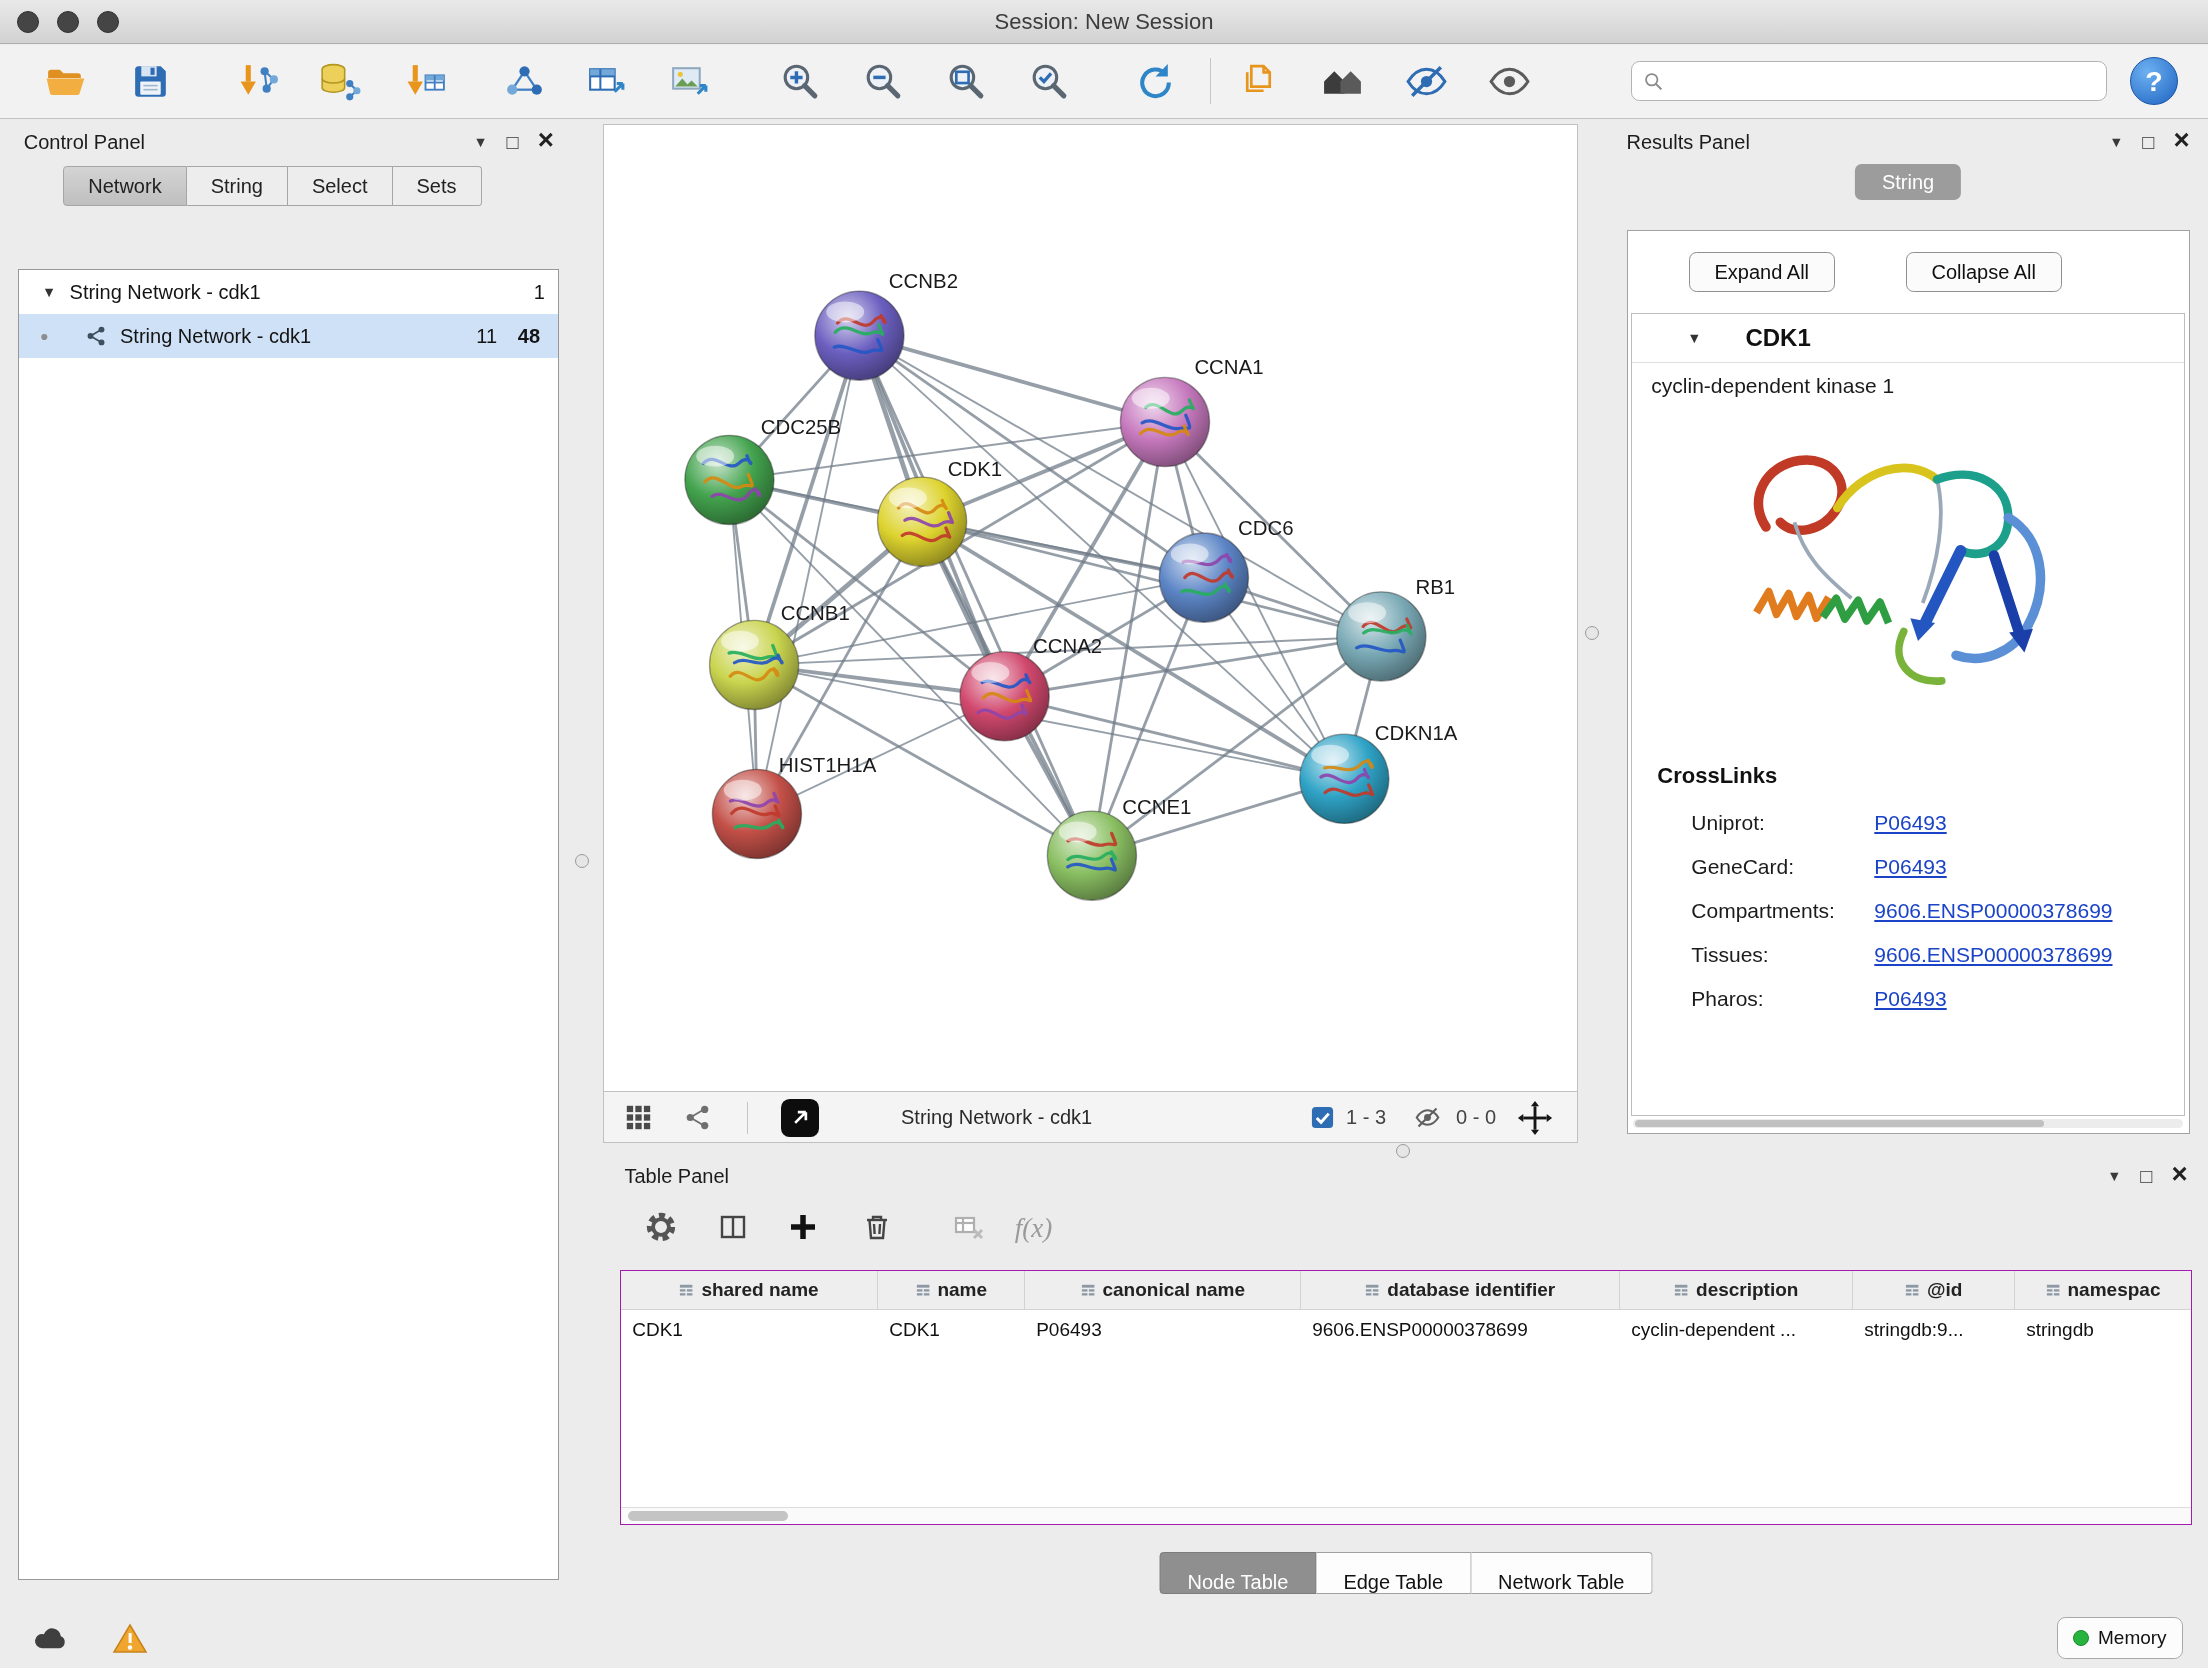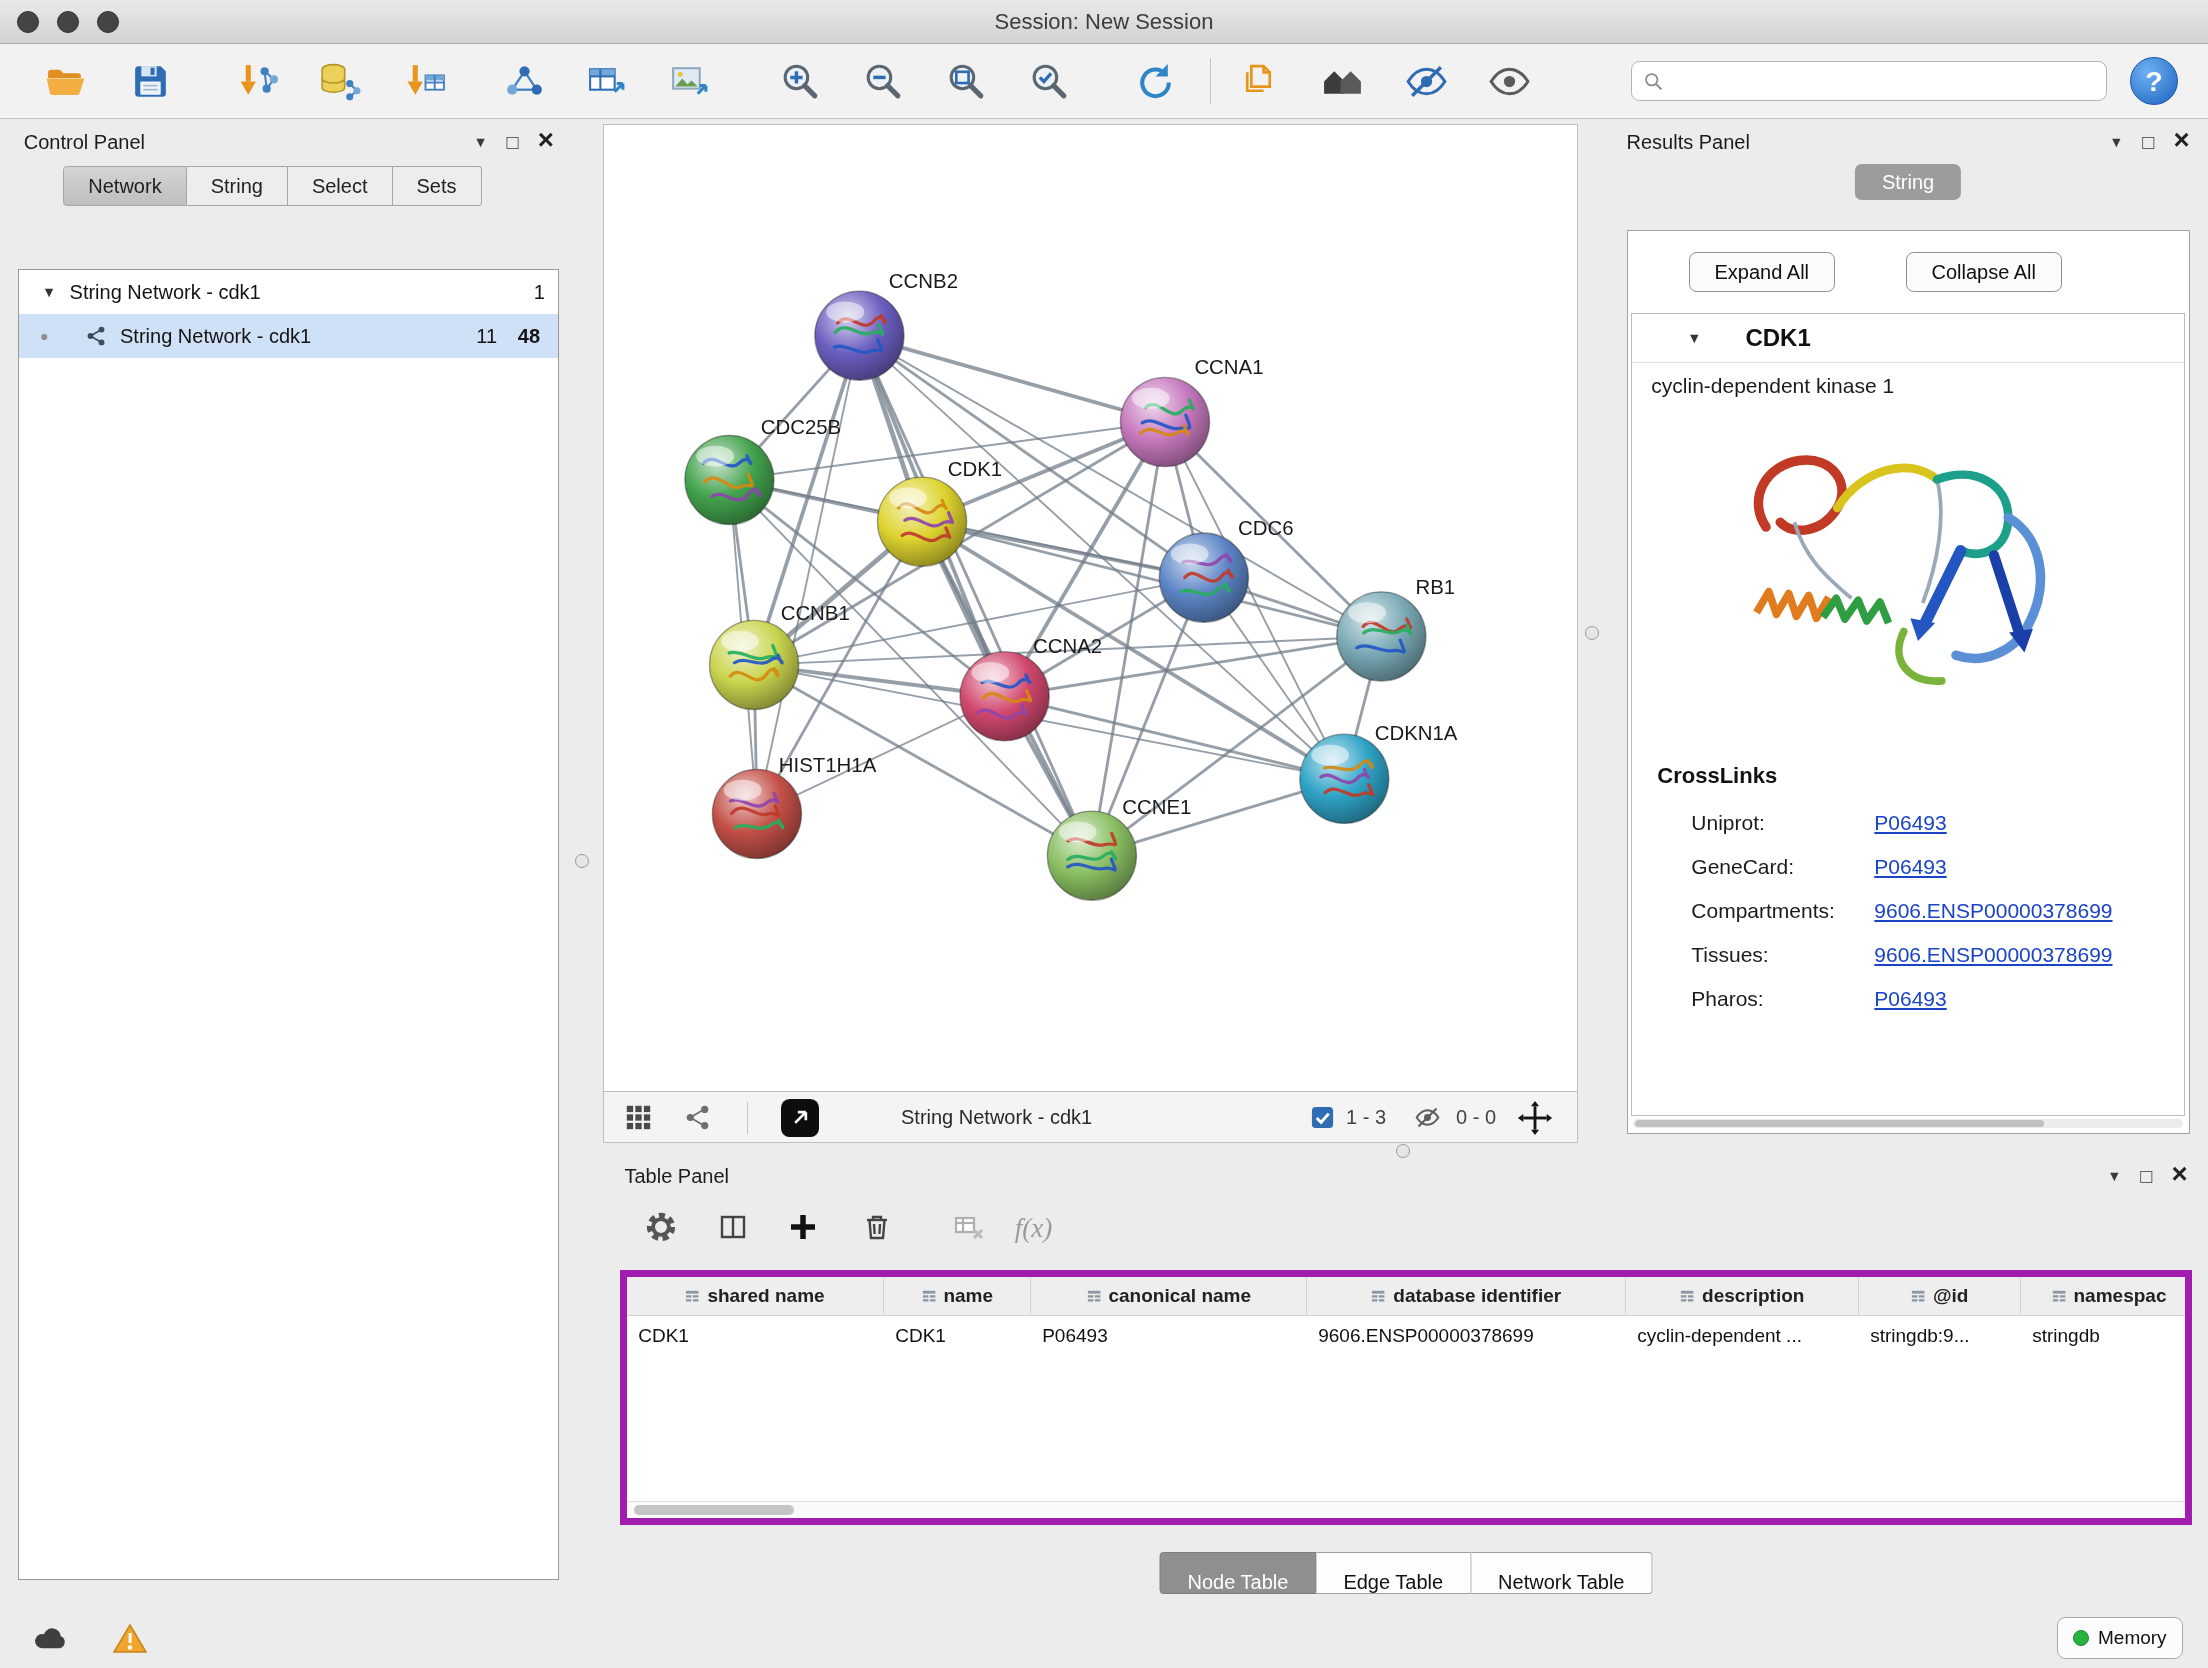--- a/index.html
+++ b/index.html
@@ -93,21 +93,21 @@
   #rp-hscroll{position:absolute;left:5.7px;bottom:4.8px;width:550px;height:9.5px;background:#ececec;border-radius:4.8px;}
   #rp-hthumb{position:absolute;left:1.9px;top:1px;width:409px;height:7.6px;background:#c0c0c0;border-radius:3.8px;}
 
   
   #table-panel{position:absolute;left:615px;top:1158px;width:1582px;height:438px;}
   #tp-toolbar{position:absolute;left:0;top:42px;height:59px;width:100%;}
   .tp-tool{position:absolute;top:7.6px;width:42px;height:42px;border:none;background:transparent;}
   .tp-tool svg{width:34px;height:34px;}
   #tool-gear{left:25px;} #tool-cols{left:97px;} #tool-plus{left:167px;} #tool-trash{left:241px;} #tool-tablex{left:332px;}
   #tool-fx{left:385px;font-family:"Liberation Serif",serif;font-style:italic;font-size:27px;color:#9a9a9a;width:67px;text-align:center;}
-  #tp-tablebox{position:absolute;left:4.8px;top:112px;width:1572px;height:255px;background:#fff;border:7px solid #a21caf;overflow:hidden;}
+  #tp-tablebox{position:absolute;left:4.8px;top:112px;width:1572px;height:255px;background:#fff;border:1px solid #a21caf;overflow:hidden;}
   #node-table{border-collapse:collapse;width:100%;table-layout:fixed;}
   #node-table th{background:#eeeeee;border:1px solid #d2d2d2;border-top:none;height:38px;font-size:19px;font-weight:bold;color:#222;}
   #node-table th:first-child{border-left:none;} #node-table th:last-child{border-right:none;}
   #node-table th span{margin-left:7.6px;}
   .th-inner{display:flex;align-items:center;justify-content:center;}
   #node-table td{height:42px;font-size:19px;padding-left:11.4px;color:#111;white-space:nowrap;overflow:hidden;}
   #tp-hscroll{position:absolute;left:0;bottom:0;width:100%;height:17px;background:#fafafa;border-top:1px solid #ddd;}
   #tp-hthumb{position:absolute;left:7.6px;top:2.9px;width:160px;height:10.5px;background:#c4c4c4;border-radius:5.7px;}
   #tp-tabs{position:absolute;left:50%;transform:translateX(-50%);top:394px;display:flex;}
   .tp-tab{height:42px;line-height:40px;padding:9px 27px;font-size:20px;border:1px solid #a0a0a0;border-left:none;background:#fdfdfd;color:#111;}

